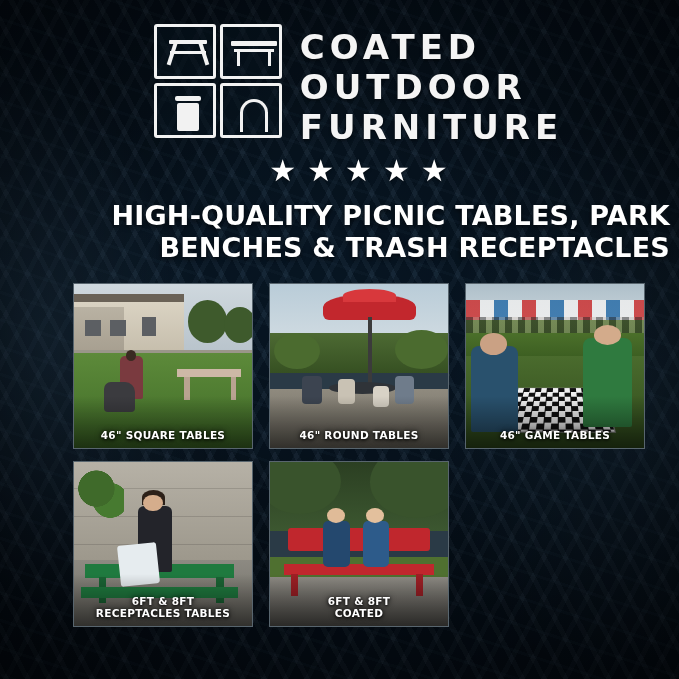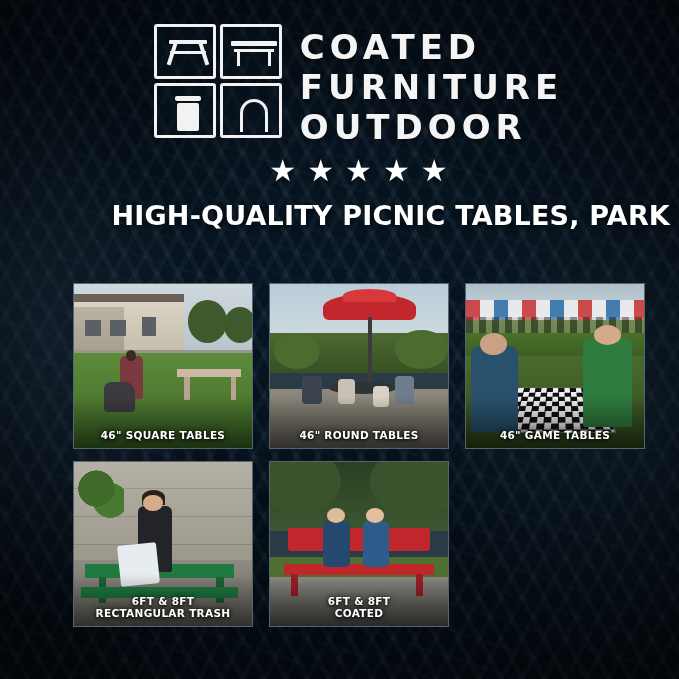--- a/index.html
+++ b/index.html
@@ -334,35 +334,36 @@
           <div class="ic tc-body"></div>
         </div>
         <div class="q q-br">
           <div class="ic dm-dome"></div>
           <div class="ic dm-l"></div>
           <div class="ic dm-r"></div>
         </div>
       </div>
       <div class="logo-words">
         <div class="logo-word">COATED</div>
+        <div class="logo-word">OUTDOOR</div>
         <div class="logo-word">FURNITURE</div>
-        <div class="logo-word">OUTDOOR</div>
       </div>
     </div>
 
     <div class="stars">
       <span class="star">★</span>
       <span class="star">★</span>
       <span class="star">★</span>
       <span class="star">★</span>
       <span class="star">★</span>
     </div>
 
     <div class="headline">
       <span class="l1">HIGH-QUALITY PICNIC TABLES, PARK</span>
+      <span class="l2">BENCHES &amp; TRASH RECEPTACLES</span>
     </div>
 
     <div class="grid">
 
       <div class="tile">
         <div class="scene">
           <div class="t1-sky"></div>
           <div class="t1-bldg"></div>
           <div class="t1-bldg2"></div>
           <div class="t1-roof"></div>
@@ -440,21 +441,21 @@
           <div class="t4-leg" style="left:80%;top:70%;width:4%;height:16%;"></div>
           <div class="t4-bench"></div>
           <div class="t4-person"></div>
           <div class="t4-hair"></div>
           <div class="t4-head"></div>
           <div class="t4-bag"></div>
         </div>
         <div class="shade"></div>
         <div class="cap">
           <span>6FT &amp; 8FT</span><br>
-          <span>RECTANGULAR TRASH</span>
+          <span>RECEPTACLES TABLES</span>
         </div>
       </div>
 
       <div class="tile">
         <div class="scene">
           <div class="t5-sky"></div>
           <div class="t5-trees"></div>
           <div class="t5-blob" style="left:-6%;top:-8%;width:46%;height:40%;"></div>
           <div class="t5-blob" style="left:56%;top:-10%;width:52%;height:44%;"></div>
           <div class="t5-grass"></div>

